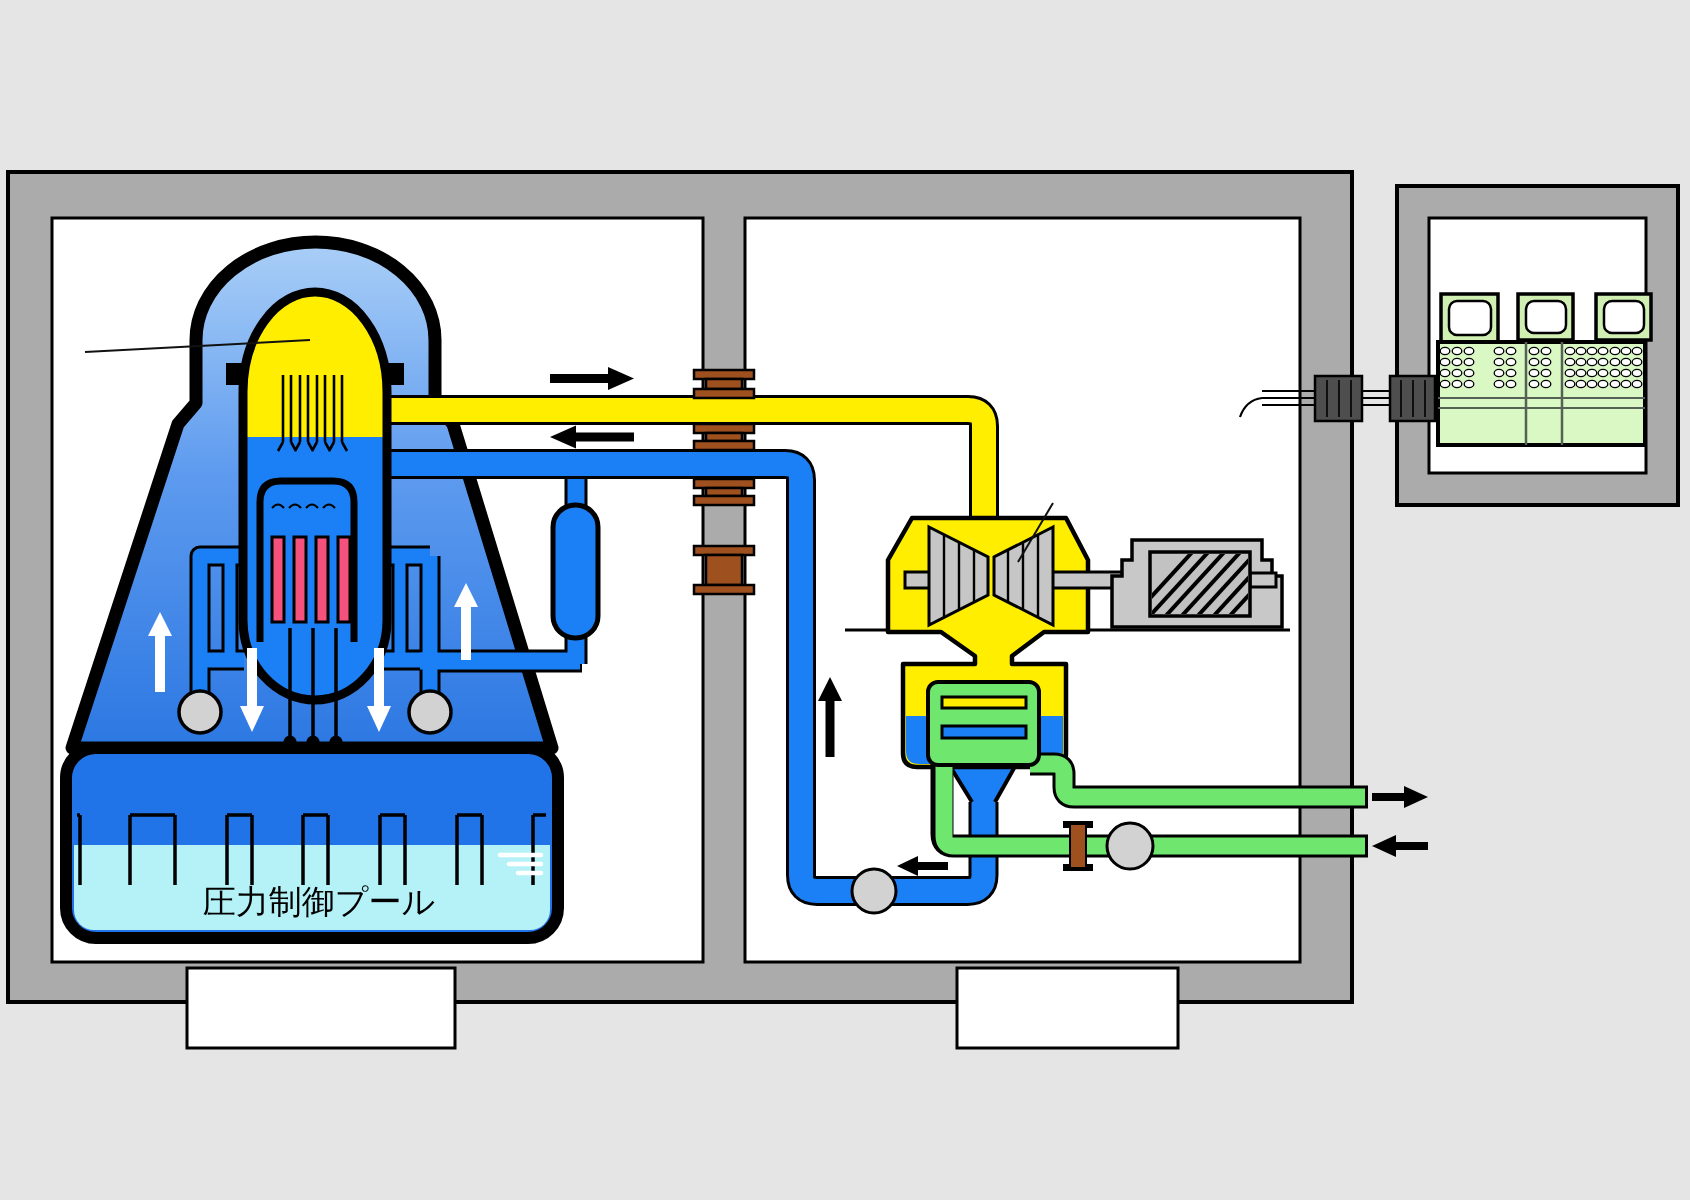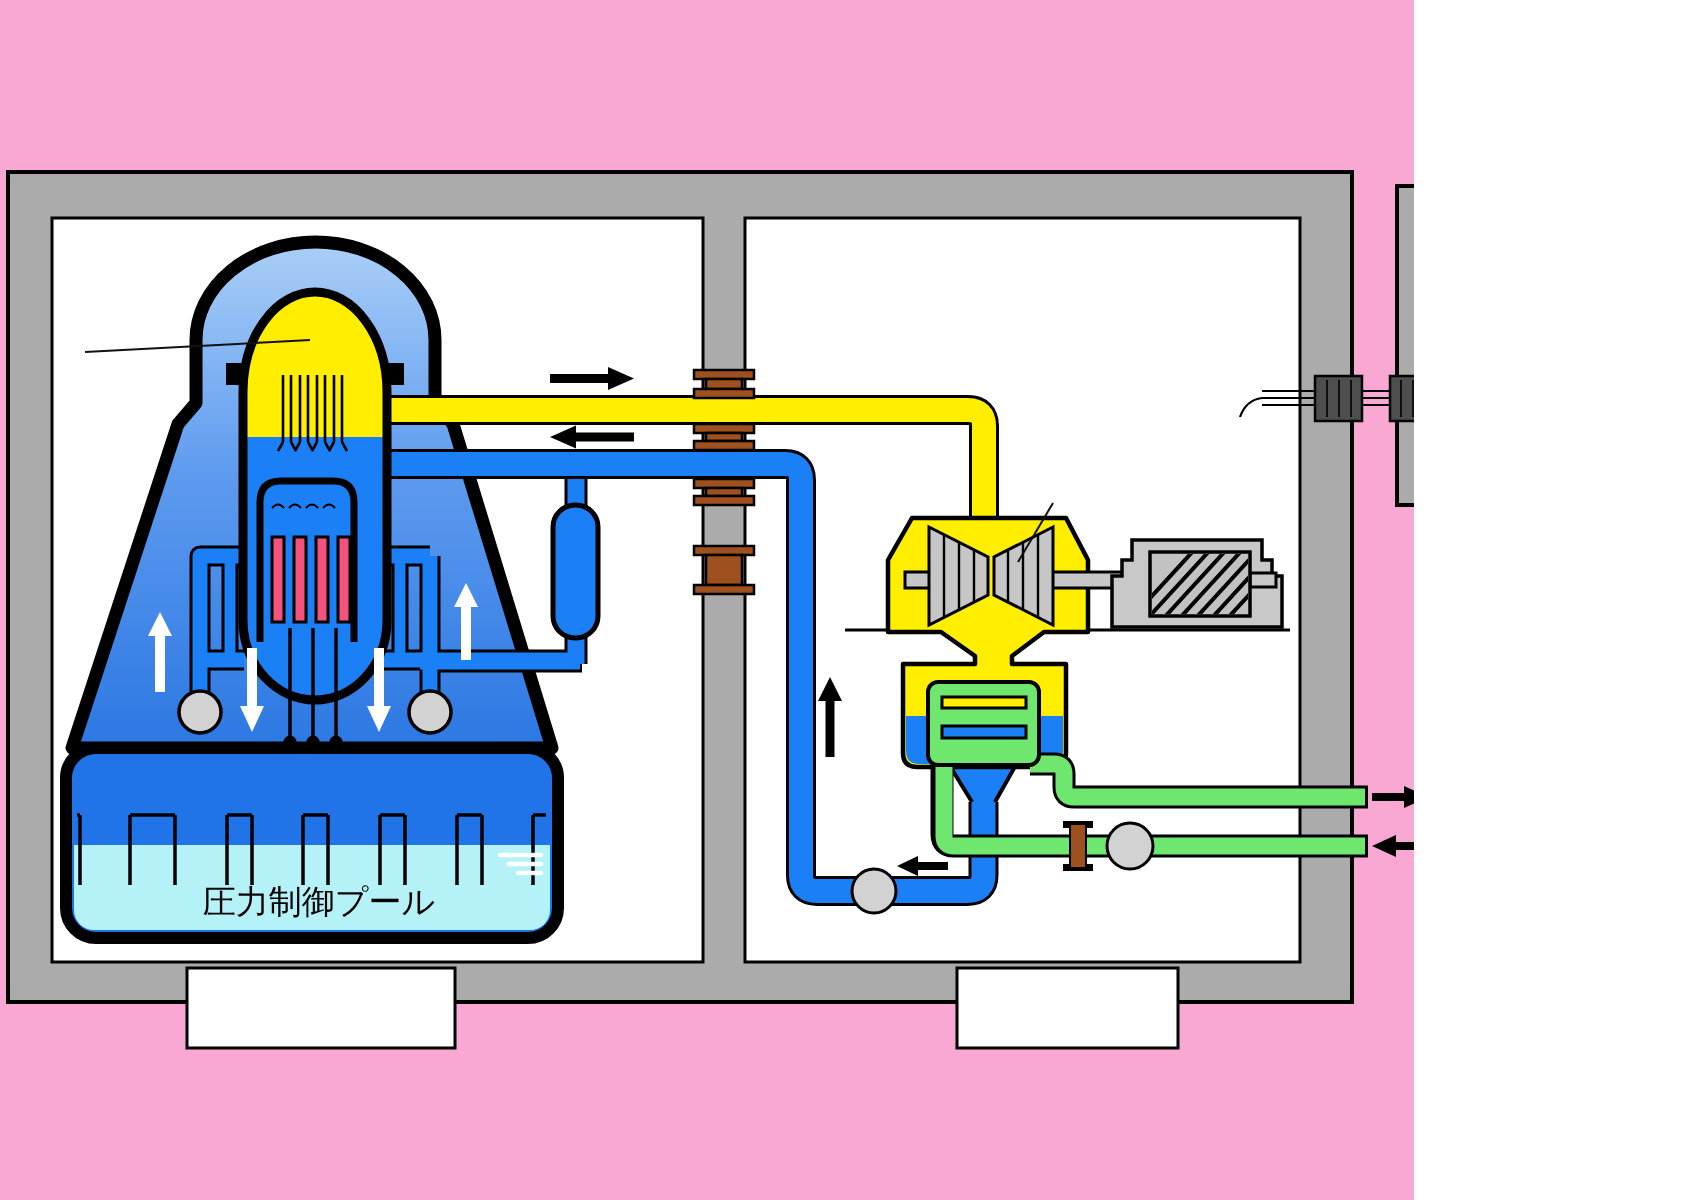--- a/index.html
+++ b/index.html
@@ -1,16 +1,16 @@
 <!DOCTYPE html>
 <html><head>
 <meta charset="utf-8">
 <style>
   html,body{margin:0;padding:0;background:#ffffff;}
-  .stage{width:1414px;height:1200px;position:relative;background:#f9a8d4;overflow:hidden;}
+  .stage{width:1690px;height:1200px;position:relative;background:#e5e5e5;overflow:hidden;}
   svg{display:block;}
   text{font-family:"Liberation Sans","DejaVu Sans",sans-serif;}
 </style>
 </head>
 <body>
 
 <div class="stage">
 <svg width="1690" height="1200" viewBox="0 0 1690 1200">
   <defs>
     <linearGradient id="cgrad" x1="0" y1="242" x2="0" y2="752" gradientUnits="userSpaceOnUse">

